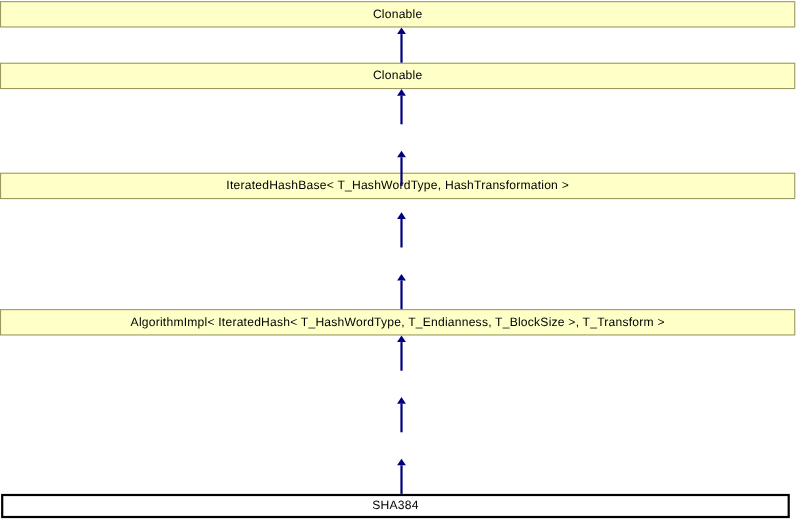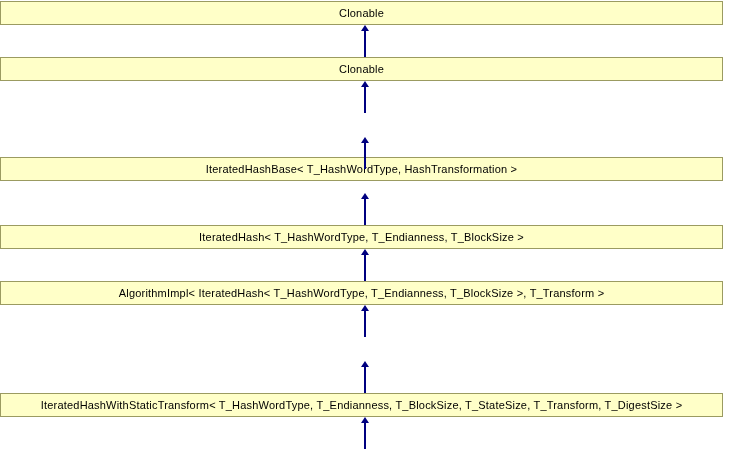--- a/index.html
+++ b/index.html
@@ -81,23 +81,22 @@
   }
 </style>
 </head>
 <body>
 
 <div id="canvas" style="--node-fill: #ffffc8; --node-border: #9b9b61; --current-fill: #ffffff; --current-border: #000000; --arrow: #000080; --text: #000000; --bg: #ffffff;">
 
   <div class="node n0">Clonable</div>
   <div class="node n1">Clonable</div>
   <div class="node n3">IteratedHashBase&lt; T_HashWordType, HashTransformation &gt;</div>
-  <div class="node n4">IteratedHash&lt; T_HashWordType, T_Endianness, T_BlockSize &gt;</div>
   <div class="node n5">AlgorithmImpl&lt; IteratedHash&lt; T_HashWordType, T_Endianness, T_BlockSize &gt;, T_Transform &gt;</div>
-  <div class="node n7">IteratedHashWithStaticTransform&lt; T_HashWordType, T_Endianness, T_BlockSize, T_StateSize, T_Transform, T_DigestSize &gt;</div>
+  <div class="node current n8">SHA384</div>
 
   <div class="arrow a0">
     <span class="head"></span>
     <span class="shaft"></span>
   </div>
   <div class="arrow a1">
     <span class="head"></span>
     <span class="shaft"></span>
   </div>
   <div class="arrow a2">

